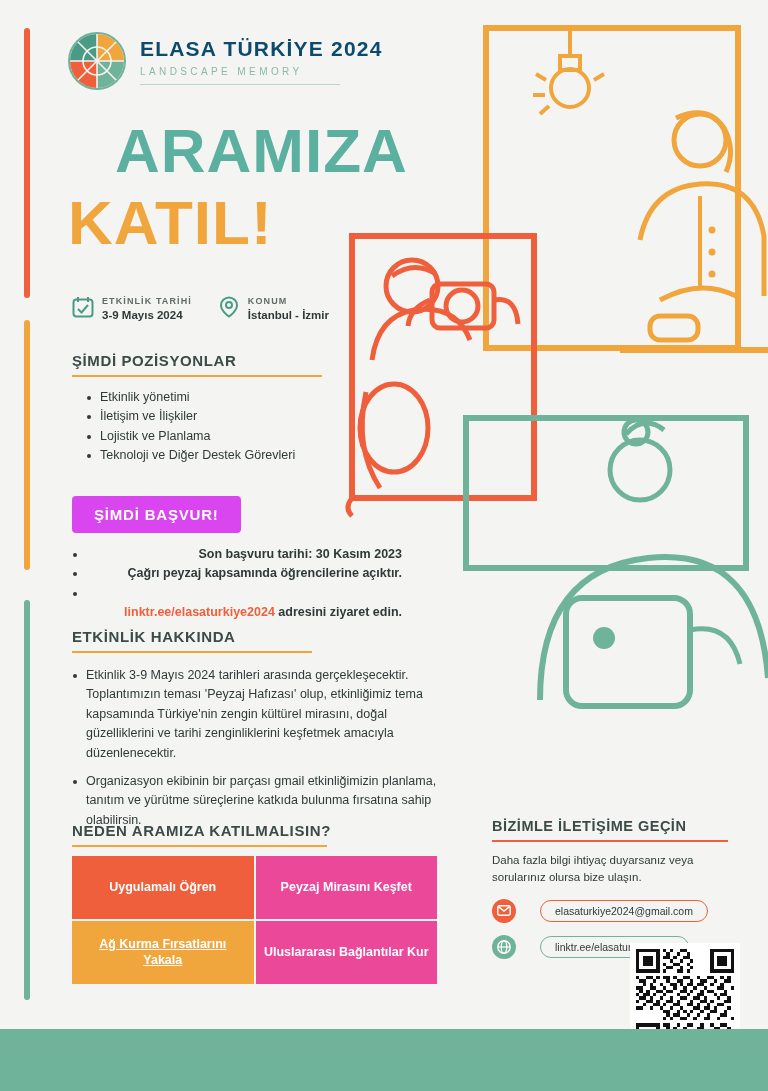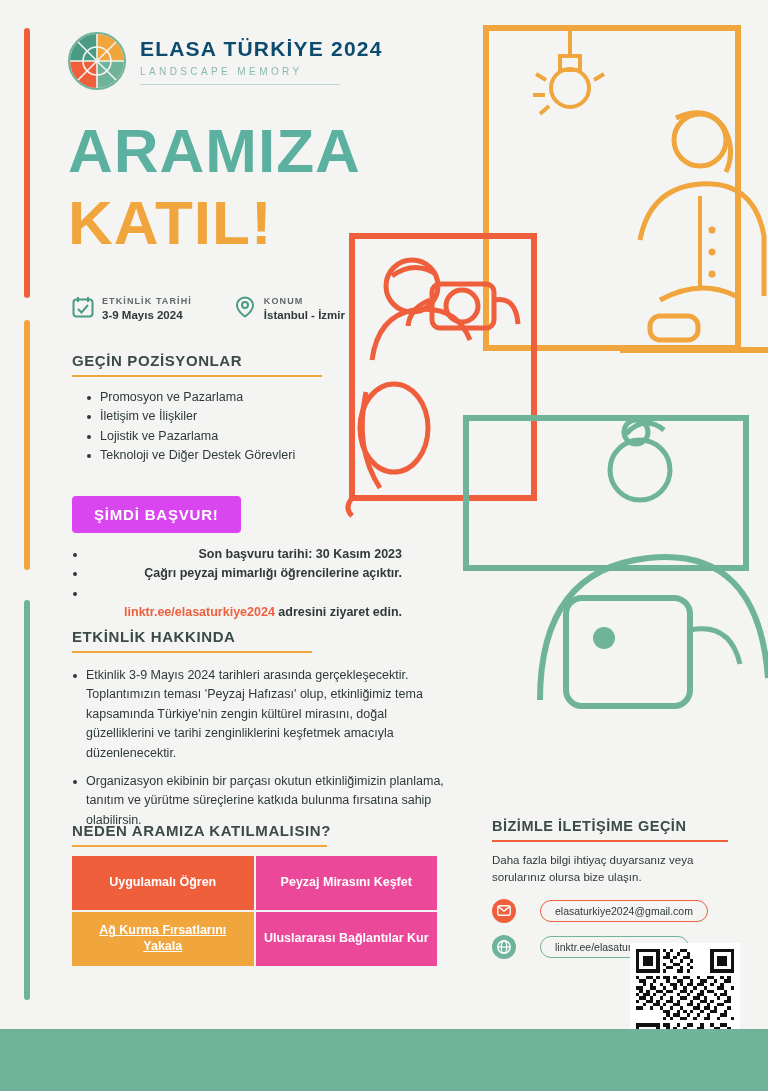--- a/index.html
+++ b/index.html
@@ -53,30 +53,31 @@
     margin-top: 7px; width: 200px; height: 1px; background: #b9d6cc;
   }
 
   
   .headline {
     position: absolute; left: 68px; top: 120px;
   }
   .headline .l1 {
     font-size: 62px; font-weight: bold; color: #5cb0a0; letter-spacing: 1px;
     line-height: 1;
+    margin-left: 47px;
   }
   .headline .l2 {
     font-size: 62px; font-weight: bold; color: #f0a63c; letter-spacing: 1px;
     line-height: 1; margin-top: 10px;
   }
 
   
   .meta {
     position: absolute; left: 72px; top: 296px;
-    display: flex; align-items: flex-start; gap: 42px;
+    display: flex; align-items: flex-start; gap: 26px;
   }
   .meta-item { display: flex; align-items: flex-start; gap: 8px; }
   .meta-label { font-size: 9px; font-weight: bold; letter-spacing: 1.1px; color: #5f6a66; }
   .meta-value { font-size: 11.5px; font-weight: bold; color: #2f3a38; margin-top: 3px; }
 
   
   .sec-head {
     position: absolute; font-size: 15px; font-weight: bold;
     letter-spacing: 0.6px; color: #3c4b48;
   }
@@ -109,21 +110,21 @@
   .about-list li { font-size: 12.2px; line-height: 1.5; margin-bottom: 9px; }
 
   
   .reasons {
     position: absolute; left: 72px; top: 856px;
     width: 365px; display: grid;
     grid-template-columns: 1fr 1fr;
     gap: 2px;
   }
   .reason-cell {
-    height: 54px; display: flex; align-items: center; justify-content: center;
+    height: 63px; display: flex; align-items: center; justify-content: center;
     text-align: center; font-size: 12.5px; font-weight: bold; color: #ffffff;
     padding: 4px 8px; line-height: 1.25;
   }
   .c-orange { background: #ef5f3c; }
   .c-green  { background: #ec4899; }
 
   
   .contact { position: absolute; left: 492px; top: 818px; width: 250px; }
   .contact-head {
     font-size: 14.5px; font-weight: bold; letter-spacing: 0.5px; color: #3c4b48;
@@ -260,47 +261,47 @@
         <circle cx="11" cy="9" r="3" fill="none" stroke="#4a9b86" stroke-width="2"></circle>
       </svg>
       <div>
         <div class="meta-label">KONUM</div>
         <div class="meta-value">İstanbul - İzmir</div>
       </div>
     </div>
   </div>
 
   <div class="sec-head" style="left:72px; top:352px;">
-    <span>GEÇİN POZİSYONLAR</span>
+    <span>ŞİMDİ POZİSYONLAR</span>
     <div class="sec-rule" style="width:250px;"></div>
   </div>
   <ul class="list" style="position:absolute; left:86px; top:388px; width:330px;">
-    <li>Promosyon ve Pazarlama</li>
+    <li>Etkinlik yönetimi</li>
     <li>İletişim ve İlişkiler</li>
-    <li>Lojistik ve Pazarlama</li>
+    <li>Lojistik ve Planlama</li>
     <li>Teknoloji ve Diğer Destek Görevleri</li>
   </ul>
 
   <div class="apply-tag">ŞİMDİ BAŞVUR!</div>
   <ul class="list apply-list">
     <li>Son başvuru tarihi: 30 Kasım 2023</li>
-    <li>Çağrı peyzaj mimarlığı öğrencilerine açıktır.</li>
+    <li>Çağrı peyzaj kapsamında öğrencilerine açıktır.</li>
     <li>
       <br>
       <span class="link-orange">linktr.ee/elasaturkiye2024</span><span> adresini ziyaret edin.</span>
     </li>
   </ul>
 
   <div class="sec-head" style="left:72px; top:628px;">
     <span>ETKİNLİK HAKKINDA</span>
     <div class="sec-rule" style="width:240px;"></div>
   </div>
   <ul class="list about-list">
     <li>Etkinlik 3-9 Mayıs 2024 tarihleri arasında gerçekleşecektir. Toplantımızın teması 'Peyzaj Hafızası' olup, etkinliğimiz tema kapsamında Türkiye'nin zengin kültürel mirasını, doğal güzelliklerini ve tarihi zenginliklerini keşfetmek amacıyla düzenlenecektir.</li>
-    <li>Organizasyon ekibinin bir parçası okutun etkinliğimizin planlama, tanıtım ve yürütme süreçlerine katkıda bulunma fırsatına sahip olabilirsin.</li>
+    <li>Organizasyon ekibinin bir parçası gmail etkinliğimizin planlama, tanıtım ve yürütme süreçlerine katkıda bulunma fırsatına sahip olabilirsin.</li>
   </ul>
 
   <div class="sec-head" style="left:72px; top:822px;">
     <span>NEDEN ARAMIZA KATILMALISIN?</span>
     <div class="sec-rule" style="width:255px;"></div>
   </div>
   <div class="reasons">
     <div class="reason-cell c-orange">Uygulamalı Öğren</div>
     <div class="reason-cell c-green">Peyzaj Mirasını Keşfet</div>
     <div class="reason-cell" style="background:#f0a63c;text-decoration:underline;">Ağ Kurma Fırsatlarını Yakala</div>

